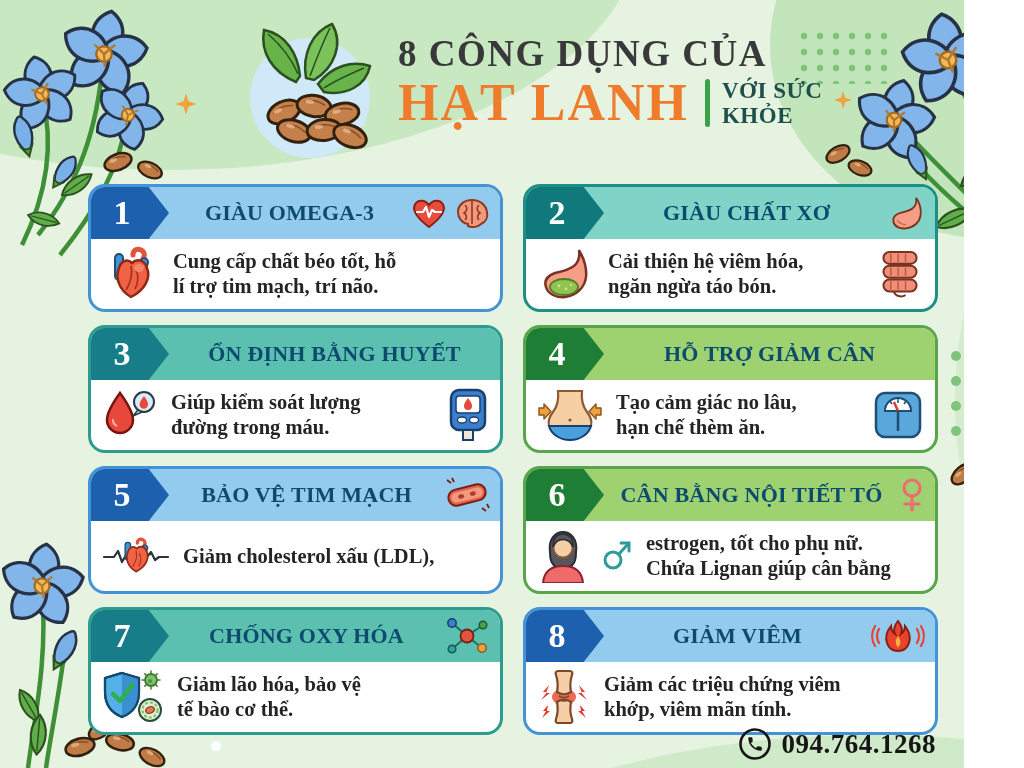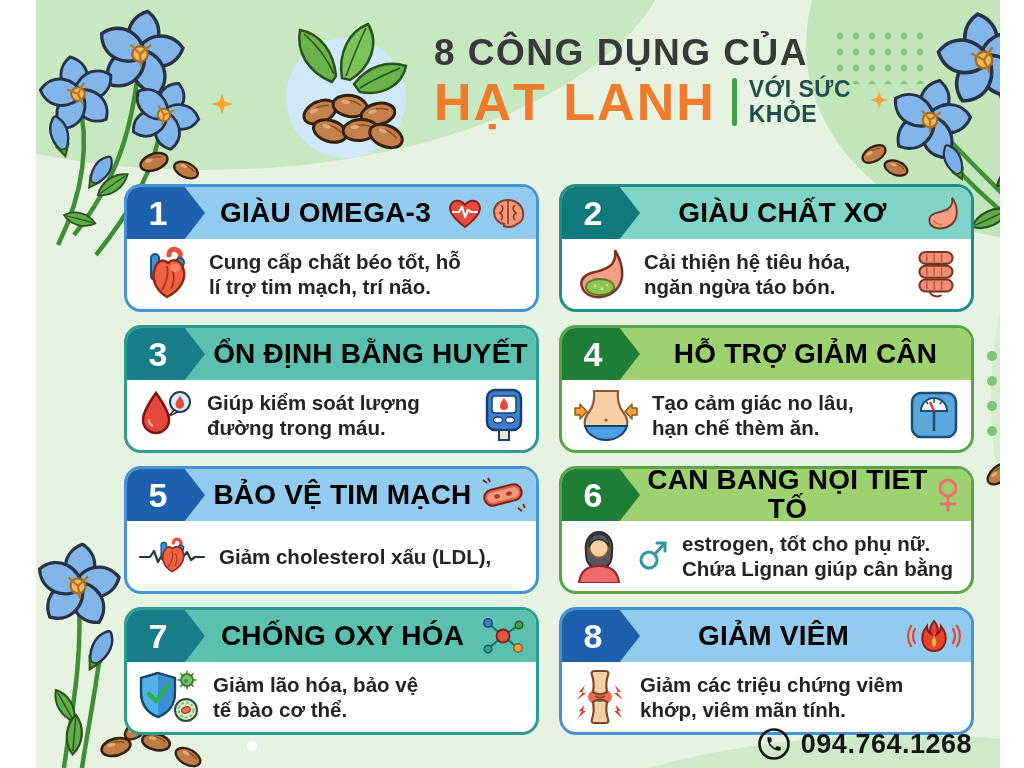--- a/index.html
+++ b/index.html
@@ -1,18 +1,18 @@
 <!DOCTYPE html>
 <html><head>
 <meta charset="utf-8">
 <style>
   html,body{margin:0;padding:0;background:#fff;}
   .canvas{position:relative;width:964px;height:768px;overflow:hidden;
     background:var(--background,#e6f3e1);
-    font-family:Liberation Sans, sans-serif;margin-left:36px;}
+    font-family:Liberation Serif, serif;}
   .deco{position:absolute;left:0;top:0;width:1024px;height:768px;z-index:1;}
 
   
   .title-wrap{position:absolute;left:232px;top:16px;display:flex;align-items:flex-start;z-index:3;}
   .seed-illo{width:156px;height:152px;flex:0 0 auto;}
   .title-text{margin-left:10px;padding-top:16px;}
   .t1{font-size:37px;font-weight:800;color:var(--title-top-color,#39393b);letter-spacing:1.5px;white-space:nowrap;}
   .trow2{display:flex;align-items:center;margin-top:2px;}
   .t2{font-size:52px;font-weight:800;color:var(--title-main-color,#ee7c2c);letter-spacing:2px;line-height:1;white-space:nowrap;}
   .tdivider{width:5px;height:48px;background:var(--divider-green,#3aa34a);margin:0 12px 0 16px;border-radius:3px;}
@@ -21,21 +21,21 @@
   
   .cards{position:absolute;left:88px;top:184px;z-index:2;display:grid;
     grid-template-columns:415px 415px;grid-auto-rows:128px;column-gap:20px;row-gap:13px;}
   .card{border:3px solid var(--brd,#888);border-radius:17px;background:#fff;overflow:hidden;
     display:flex;flex-direction:column;box-sizing:border-box;}
   .card-header{height:52px;min-height:52px;background:var(--hdr,#ccc);display:flex;align-items:center;}
   .badge{width:78px;align-self:stretch;background:var(--bdg,#555);
     clip-path:polygon(0 0,74% 0,100% 50%,74% 100%,0 100%);
     color:#fff;font-size:34px;font-weight:800;display:flex;align-items:center;justify-content:center;
     padding-right:16px;box-sizing:border-box;flex:0 0 auto;}
-  .card-title{flex:1;text-align:center;font-size:28px;font-weight:800;color:#000000;letter-spacing:.2px;line-height:1.02;}
+  .card-title{flex:1;text-align:center;font-size:22px;font-weight:800;color:#0c4a6e;letter-spacing:.2px;line-height:1.02;}
   .hicons{display:flex;gap:6px;align-items:center;margin-right:10px;flex:0 0 auto;}
   .card-body{flex:1;display:flex;align-items:center;padding:4px 12px;gap:14px;}
   .bicon{flex:0 0 auto;}
   .ricon{flex:0 0 auto;margin-left:2px;}
   .btext{flex:1;font-size:20.5px;font-weight:700;color:var(--body-text,#242424);line-height:1.22;}
   .btext span{display:block;}
 
   
   .footer{position:absolute;right:28px;bottom:6px;display:flex;align-items:center;gap:9px;z-index:3;}
   .phone-num{font-size:27px;font-weight:800;color:var(--phone-color,#161616);letter-spacing:.5px;}
@@ -248,21 +248,21 @@
       </div>
       <div class="card-body">
         <svg class="bicon" width="56" height="56" viewBox="0 0 56 56">
           <path d="M41 4 C42 11 41 16 36 20 C30 24 22 26 17 27 C9 30 6 35 8 41 C10 48 18 52 27 51 C39 49 47 41 48 31 C49 23 46 13 43 8 Z" fill="#f59d85" stroke="#7a3322" stroke-width="2.5"></path>
           <ellipse cx="26" cy="41" rx="14" ry="8" fill="#8fc44e" stroke="#4f7a2e" stroke-width="1.8"></ellipse>
           <circle cx="21" cy="40" r="1.4" fill="#c8e29a"></circle>
             <circle cx="28" cy="43" r="1.4" fill="#c8e29a"></circle>
             <circle cx="33" cy="39" r="1.2" fill="#c8e29a"></circle>
         </svg>
         <div class="btext">
-          <span>Cải thiện hệ tiêu hóa,</span>
+          <span>Cải thiện hệ viêm hóa,</span>
             <span>ngăn ngừa táo bón.</span>
         </div>
         <svg class="ricon" width="46" height="54" viewBox="0 0 50 56">
           <g fill="#ef8f79" stroke="#7a3322" stroke-width="2.2">
             <rect x="7" y="4" width="36" height="13" rx="6.5"></rect>
             <rect x="7" y="19" width="36" height="13" rx="6.5"></rect>
             <rect x="7" y="34" width="36" height="13" rx="6.5"></rect>
           </g>
           <path d="M15 6 V15 M23 6 V15 M31 6 V15 M15 21 V30 M23 21 V30 M31 21 V30 M15 36 V45 M23 36 V45 M31 36 V45" stroke="#c2573f" stroke-width="1.6"></path>
           <path d="M18 47 C20 52 26 54 31 51" stroke="#7a3322" stroke-width="2.2" fill="none"></path>

